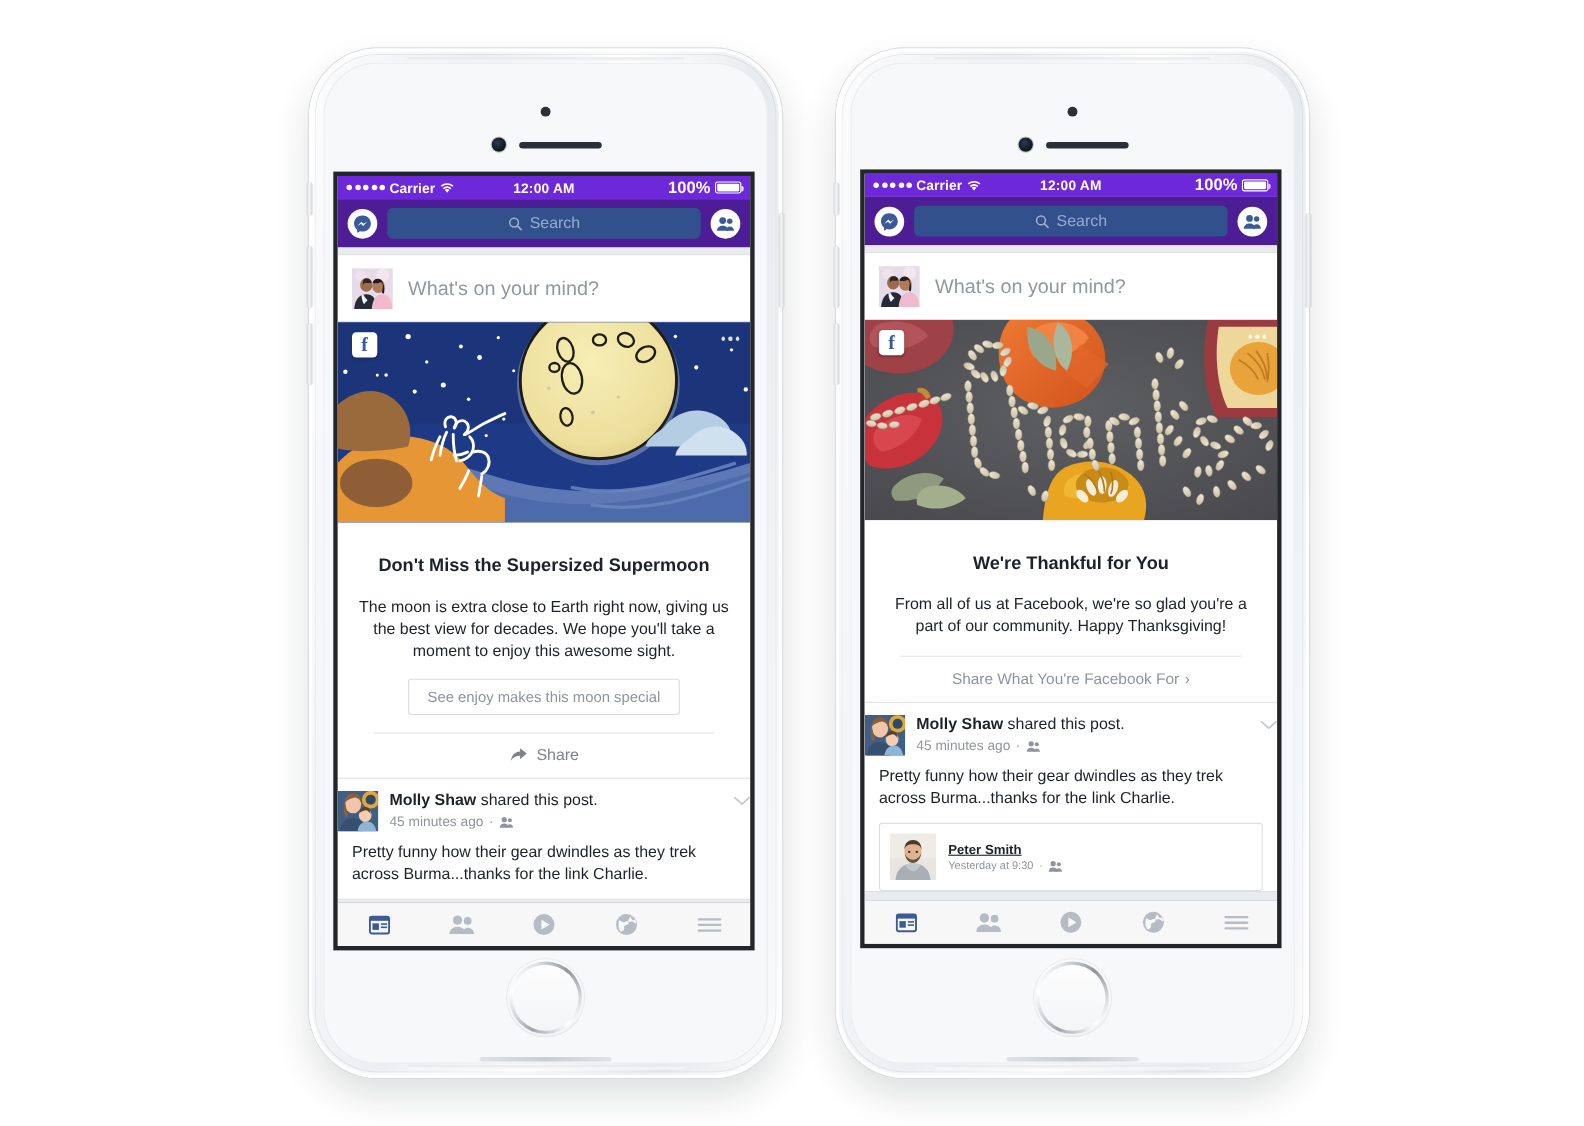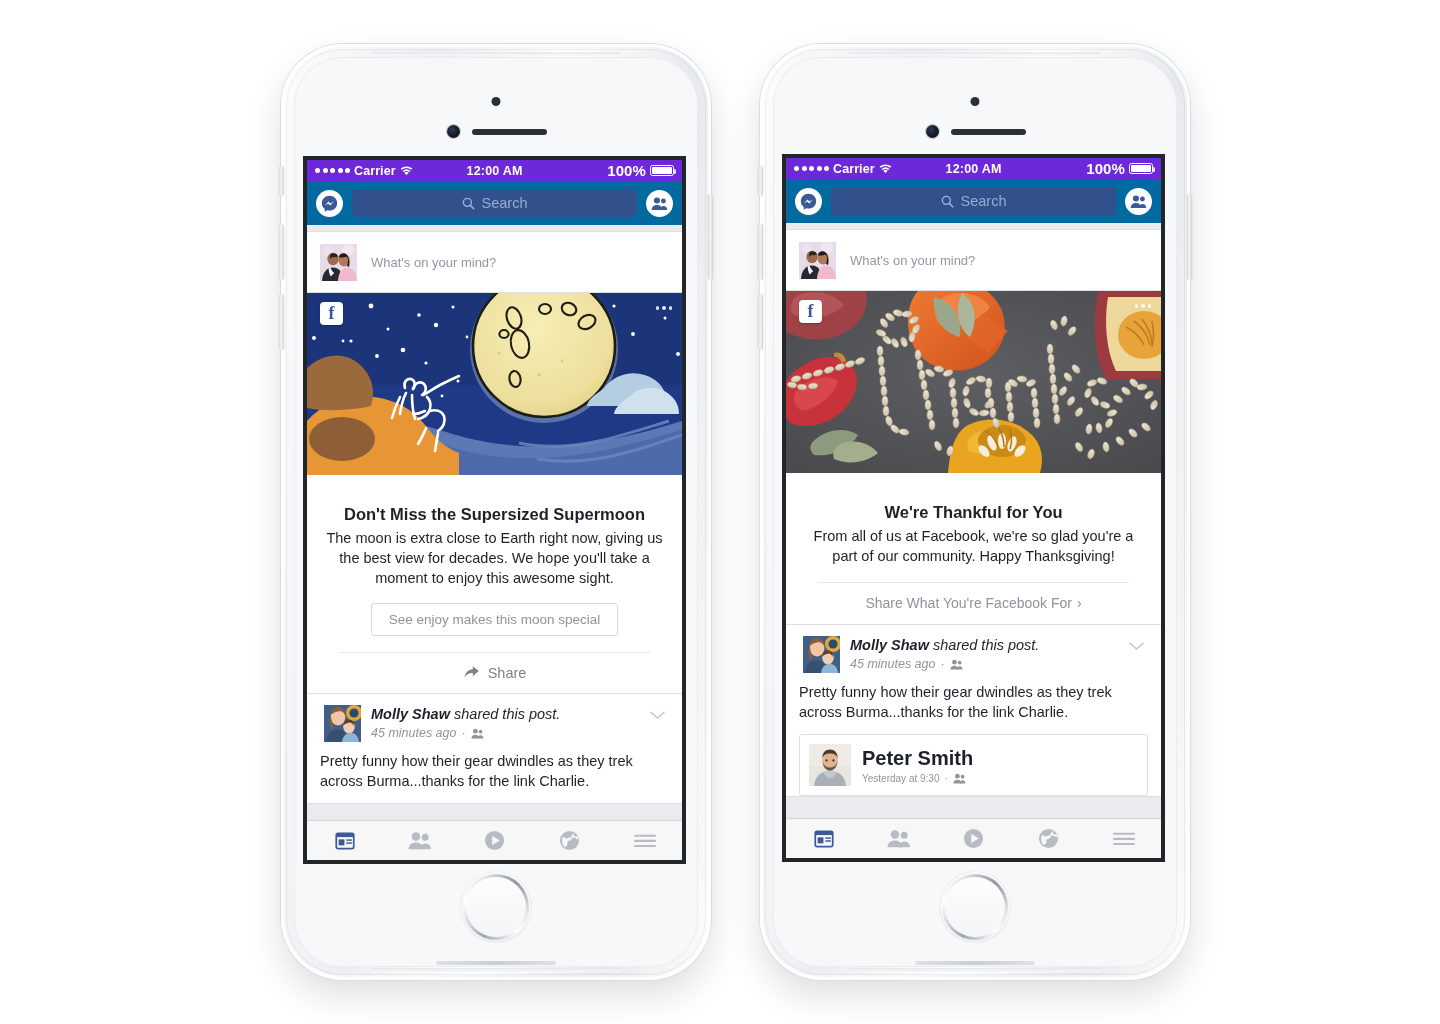--- a/index.html
+++ b/index.html
@@ -124,21 +124,21 @@
     position: relative; padding: 1.3px;
   }
   .batt i { display: block; height: 100%; background: #fff; border-radius: 1px; }
   .batt::after {
     content: ""; position: absolute; right: -3.4px; top: 3px;
     width: 2px; height: 5px; border-radius: 0 1.5px 1.5px 0; background: rgba(255,255,255,.85);
   }
 
   
   .fb-topbar {
-    height: 44px; background: #0369a1;
+    height: 44px; background: #4c1d95;
     display: flex; align-items: center; padding: 0 9px; gap: 9px;
   }
   .circ-btn {
     width: 27px; height: 27px; border-radius: 50%; background: #fff;
     display: flex; align-items: center; justify-content: center; flex: 0 0 auto;
   }
   .search-field {
     flex: 1; height: 28px; border-radius: 5px; background: #32508c;
     display: flex; align-items: center; justify-content: center; gap: 7px;
   }
@@ -147,72 +147,72 @@
 
   
   .feed { background: #e9ebee; height: calc(700px - 21px - 44px - 6px - 40px); overflow: hidden; }
 
   .composer {
     background: #fff; border-bottom: 1px solid #dddfe2; border-top: 1px solid #dddfe2;
     height: 62px; display: flex; align-items: center; padding: 0 13px; gap: 14px;
   }
   .avatar { flex: 0 0 auto; overflow: hidden; background: #dfe1e5; }
   .composer .avatar { width: 37px; height: 37px; }
-  .composer-placeholder { color: #9197a3; font-size: 13px; }
+  .composer-placeholder { color: #9197a3; font-size: 18px; }
 
   .card { background: #fff; border-bottom: 1px solid #dddfe2; }
 
   .hero { position: relative; width: 375px; height: 182px; overflow: hidden; }
   .hero-badge {
     position: absolute; left: 13px; top: 9px; width: 23px; height: 23px;
     border-radius: 4px; background: #fff;
     display: flex; align-items: center; justify-content: center;
     box-shadow: 0 1px 2px rgba(0,0,0,.25); z-index: 4;
   }
   .hero-badge span { color: #3b5a9a; font-weight: 700; font-size: 18px; line-height: 1;
     font-family: "Liberation Serif", serif; margin-top: -1px; }
   .hero-more {
     position: absolute; right: 10px; top: 13px; display: flex; gap: 3px; z-index: 4;
   }
   .hero-more i { width: 3.5px; height: 3.5px; border-radius: 50%; background: rgba(255,255,255,.85); display:block; }
 
   .card-body { padding: 29px 19px 0; text-align: center; }
   .card-title { font-size: 16.5px; font-weight: 700; color: #1d2129; line-height: 1.25; }
-  .card-desc { margin-top: 3px; font-size: 14.5px; color: #1d2129; line-height: 1.38; }
+  .card-desc { margin-top: 17px; font-size: 14.5px; color: #1d2129; line-height: 1.38; }
   .cta-btn {
     display: inline-block; margin: 15px auto 0; padding: 8px 17px;
     border: 1px solid #d8dade; border-radius: 3px;
     font-size: 13.5px; color: #8d949e; background: #fff;
   }
   .card-footer-sep { margin: 16px 13px 0; border-top: 1px solid #e5e6e9; }
   .share-row {
     height: 40px; display: flex; align-items: center; justify-content: center; gap: 8px;
     color: #7f8287; font-size: 14.5px;
   }
   .thankful-link {
     height: 41px; display: flex; align-items: center; justify-content: center; gap: 5px;
     color: #8d949e; font-size: 14px;
   }
   .thankful-link .chev { font-size: 14px; }
 
-  .post-head { display: flex; align-items: flex-start; padding: 11px 17px 0; gap: 10px; font-style: italic; }
+  .post-head { display: flex; align-items: flex-start; padding: 11px 0 0; gap: 10px; }
   .post-head .avatar { width: 37px; height: 37px; }
   .post-head-txt { flex: 1; padding-top: 1px; }
   .post-name { font-size: 14.5px; color: #1d2129; line-height: 1.2; }
   .post-name b { font-weight: 700; }
   .post-meta { margin-top: 3px; font-size: 12.5px; color: #90949c; display: flex; align-items: center; gap: 5px; }
   .chevron-down { color: #bec2c9; font-size: 15px; line-height: 1; padding-top: 2px; }
   .post-text { padding: 9px 13px 12px; font-size: 14.5px; color: #1d2129; line-height: 1.4; }
 
   .attached-card {
     margin: 0 13px 0; border: 1px solid #dddfe2; border-radius: 3px;
     display: flex; align-items: center; gap: 11px; padding: 9px;
   }
   .attached-card .avatar { width: 42px; height: 42px; }
-  .ac-name { font-size: 20px; font-weight: 700; color: #1d2129; }
+  .ac-name { font-size: 12px; font-weight: 700; color: #1d2129; text-decoration: underline; }
   .ac-meta { margin-top: 3px; font-size: 10px; color: #90949c; display: flex; align-items: center; gap: 5px; }
 
   
   .tabbar {
     position: absolute; left: 0; right: 0; bottom: 0; height: 40px;
     background: #f7f7f8; border-top: 1px solid #d3d5d9;
     display: flex; align-items: center;
   }
   .tab { flex: 1; display: flex; align-items: center; justify-content: center; }
 

